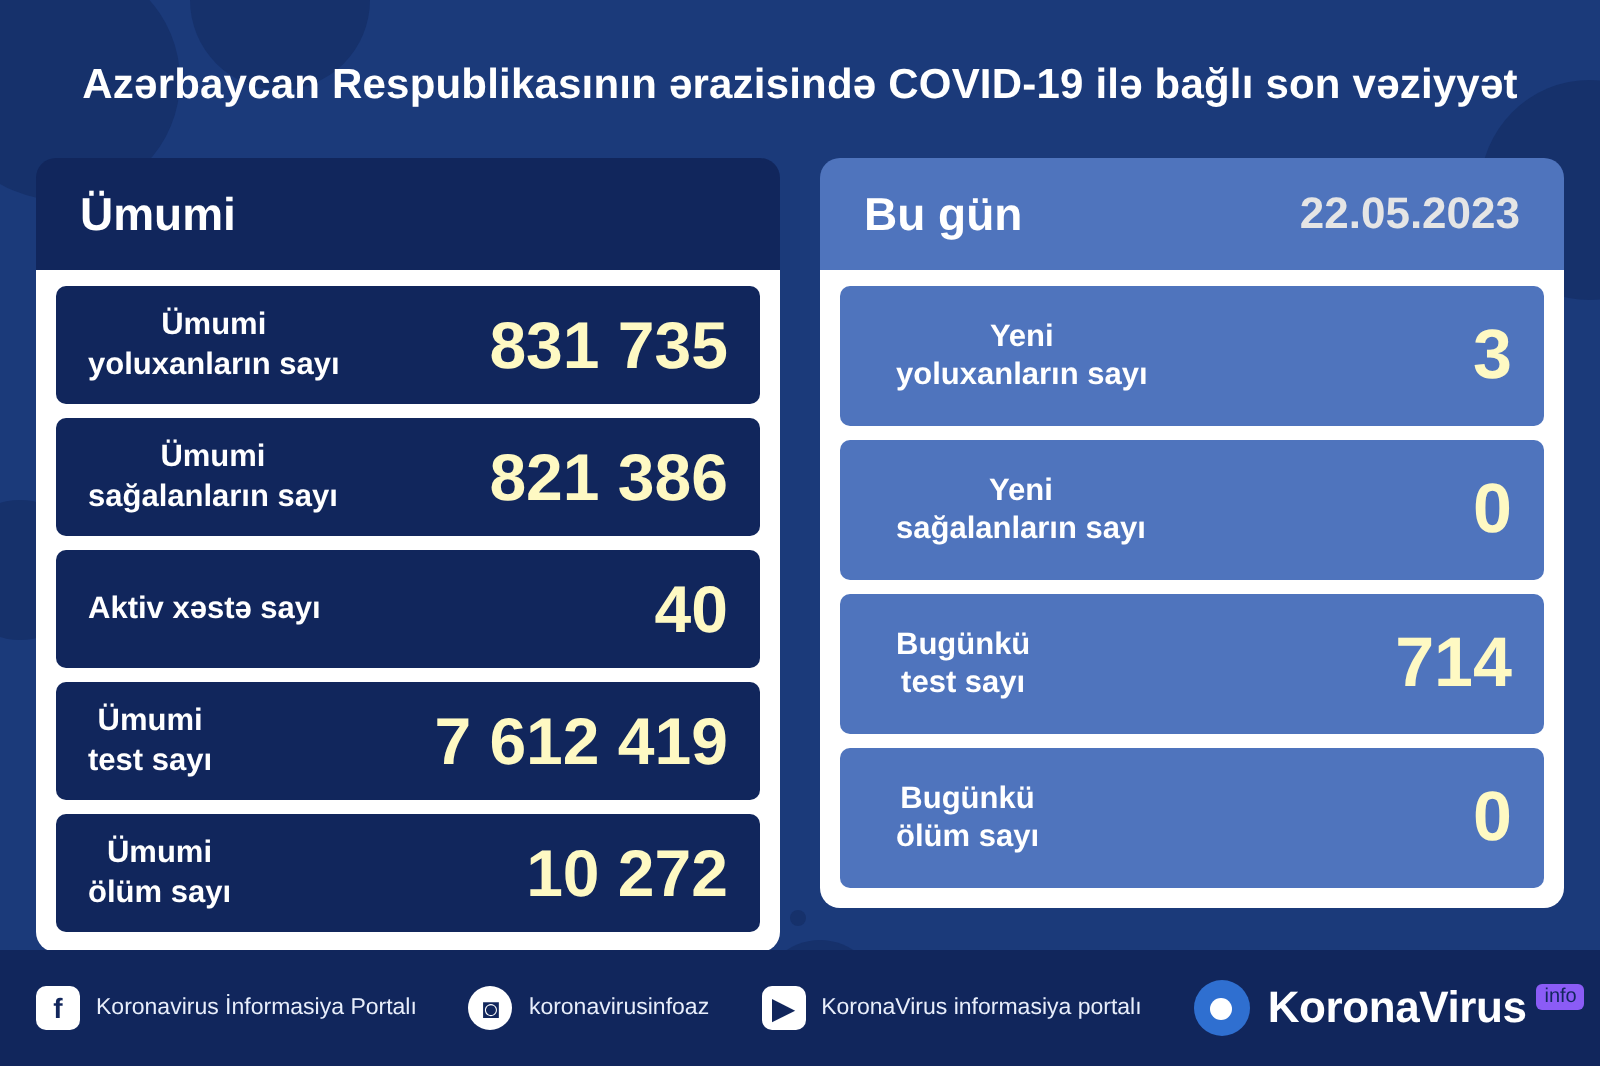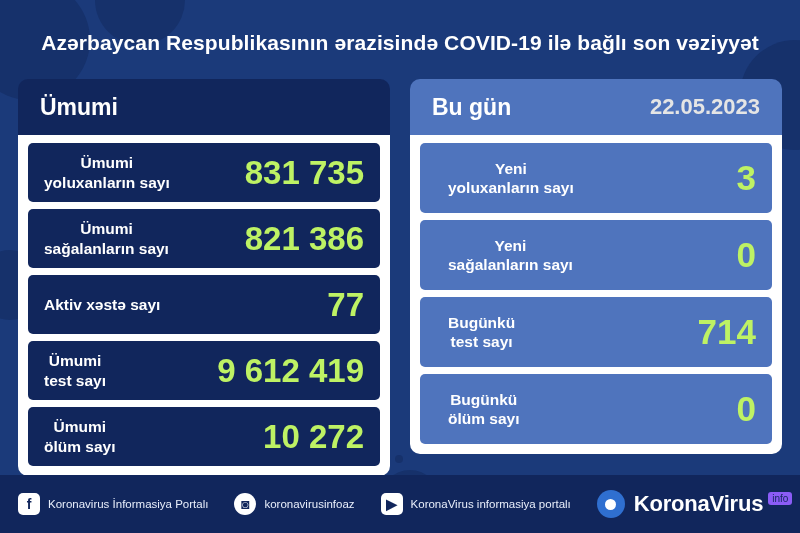--- a/index.html
+++ b/index.html
@@ -109,21 +109,21 @@
 
   .row .label {
     font-size: 15.5px;
     font-weight: bold;
     line-height: 1.25;
     color: #fff;
   }
   .row .value {
     font-size: 33px;
     font-weight: bold;
-    color: #bef264;
+    color: #fef9c3;
     white-space: nowrap;
   }
   .row.right .value { font-size: 35px; }
 
   .footer {
     position: absolute;
     left: 0; right: 0; bottom: 0;
     height: 58px;
     background: #11265c;
     display: flex;
@@ -234,29 +234,29 @@
             <div>Ümumi</div>
             <div>sağalanların sayı</div>
           </div>
           <div class="value">821 386</div>
         </div>
 
         <div class="row left">
           <div class="label">
             <div>Aktiv xəstə sayı</div>
           </div>
-          <div class="value">77</div>
+          <div class="value">40</div>
         </div>
 
         <div class="row left">
           <div class="label">
             <div>Ümumi</div>
             <div>test sayı</div>
           </div>
-          <div class="value">9 612 419</div>
+          <div class="value">7 612 419</div>
         </div>
 
         <div class="row left">
           <div class="label">
             <div>Ümumi</div>
             <div>ölüm sayı</div>
           </div>
           <div class="value">10 272</div>
         </div>
 

